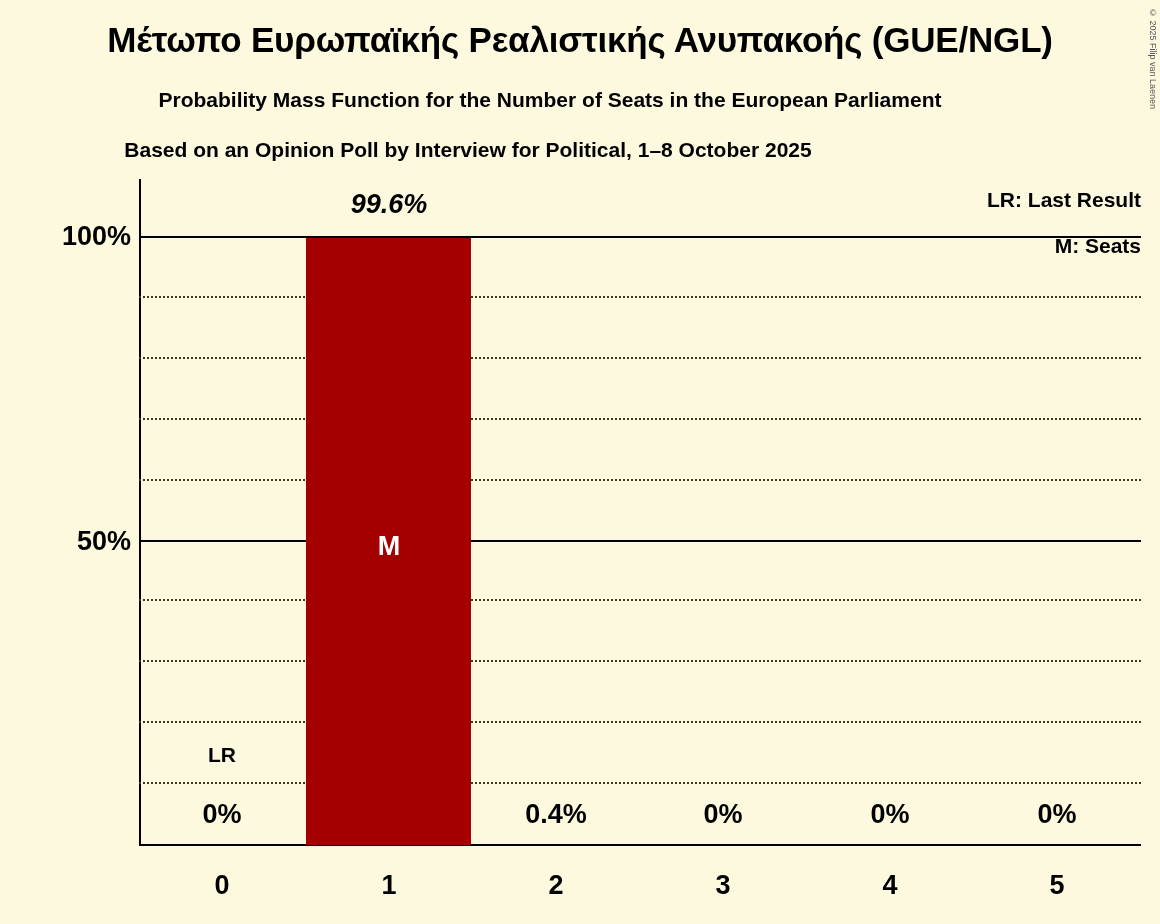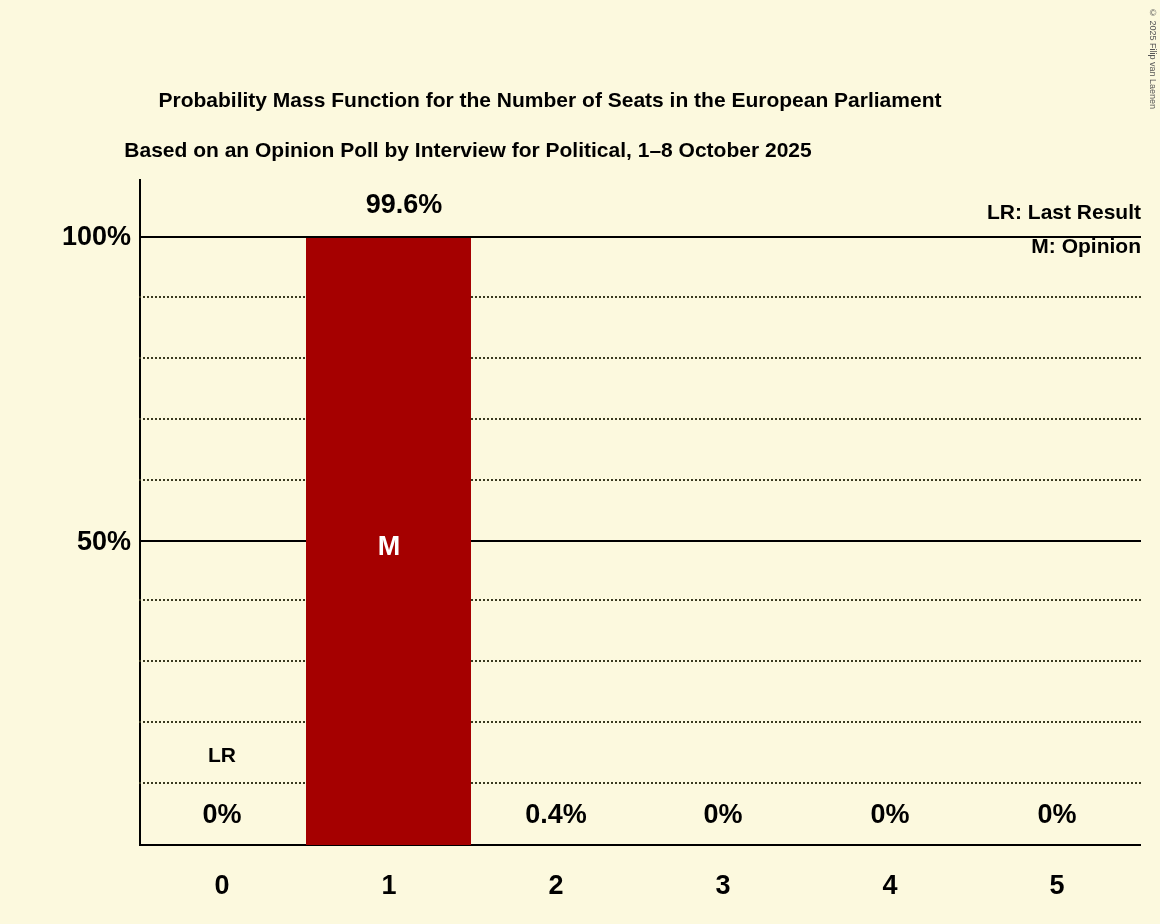--- a/index.html
+++ b/index.html
@@ -142,34 +142,35 @@
     white-space: nowrap;
   }
   .legend {
     position: absolute;
     right: 19px;
     text-align: right;
     font-size: 21px;
     font-weight: bold;
     white-space: nowrap;
   }
-  .legend-lr { top: 200px; }
+  .legend-lr { top: 188px; }
   .legend-m { top: 234px; }
 </style>
 </head>
 <body>
 
 <div class="chart-root">
 
+  <div class="title">Μέτωπο Ευρωπαϊκής Ρεαλιστικής Ανυπακοής (GUE/NGL)</div>
   <div class="subtitle">Probability Mass Function for the Number of Seats in the European Parliament</div>
   <div class="subsubtitle">Based on an Opinion Poll by Interview for Political, 1–8 October 2025</div>
   <div class="copyright">© 2025 Filip van Laenen</div>
 
   <div class="legend legend-lr">LR: Last Result</div>
-  <div class="legend legend-m">M: Opinion</div>
+  <div class="legend legend-m">M: Seats</div>
 
   <div class="axis-left"></div>
   <div class="axis-bottom"></div>
 
   <div class="plot">
 
     <div class="gridline minor" style="top:603px;"></div>
     <div class="gridline minor" style="top:542px;"></div>
     <div class="gridline minor" style="top:481px;"></div>
     <div class="gridline minor" style="top:420px;"></div>
@@ -183,21 +184,21 @@
     <div class="bar" style="left:167px; top:59px; width:165px; height:607px;"></div>
     <div class="bar-m" style="left:250px; top:367px;">M</div>
   </div>
 
   <div class="ylabel" style="top:236px;">100%</div>
   <div class="ylabel" style="top:541px;">50%</div>
 
   <div class="lr-label" style="left:222px; top:743px;">LR</div>
 
   <div class="bar-value" style="left:222px; top:799px;">0%</div>
-  <div class="bar-value" style="left:404px; top:189px;">99.6%</div>
+  <div class="bar-value" style="left:389px; top:189px;font-style:italic;">99.6%</div>
   <div class="bar-value" style="left:556px; top:799px;text-align:center;">0.4%</div>
   <div class="bar-value" style="left:723px; top:799px;">0%</div>
   <div class="bar-value" style="left:890px; top:799px;">0%</div>
   <div class="bar-value" style="left:1057px; top:799px;">0%</div>
 
   <div class="xtick" style="left:222px;">0</div>
   <div class="xtick" style="left:389px;">1</div>
   <div class="xtick" style="left:556px;">2</div>
   <div class="xtick" style="left:723px;">3</div>
   <div class="xtick" style="left:890px;">4</div>

